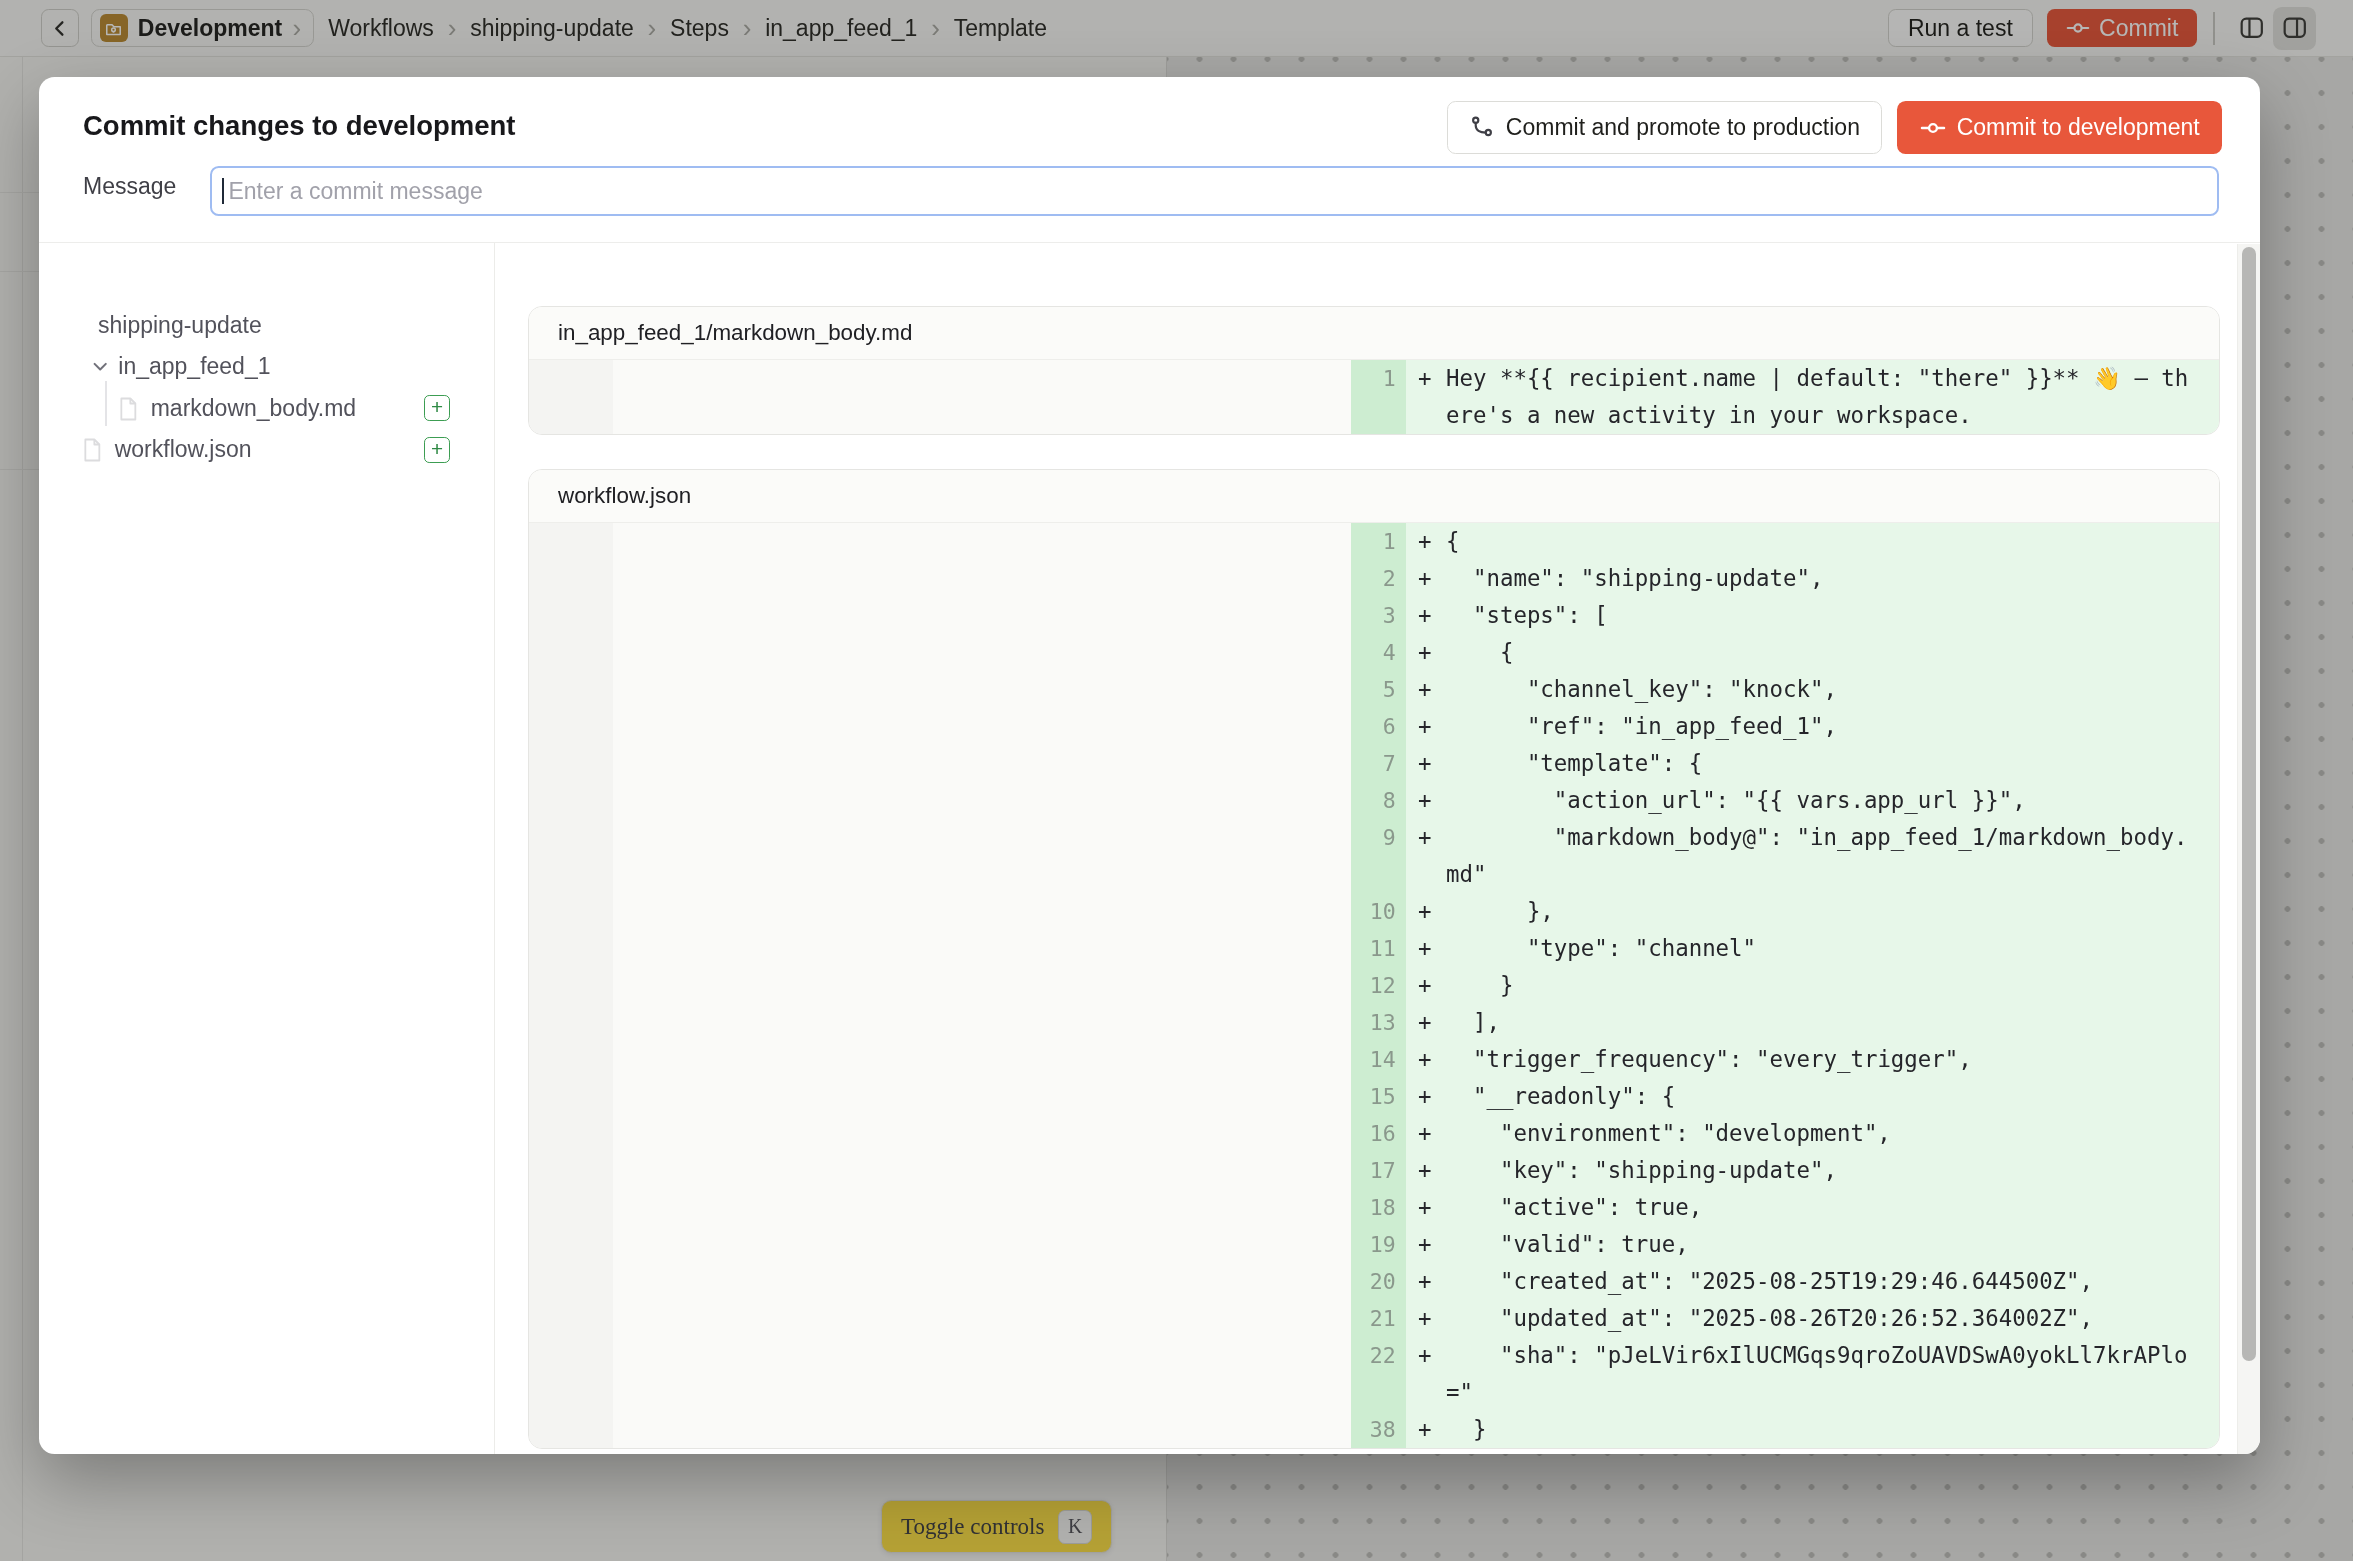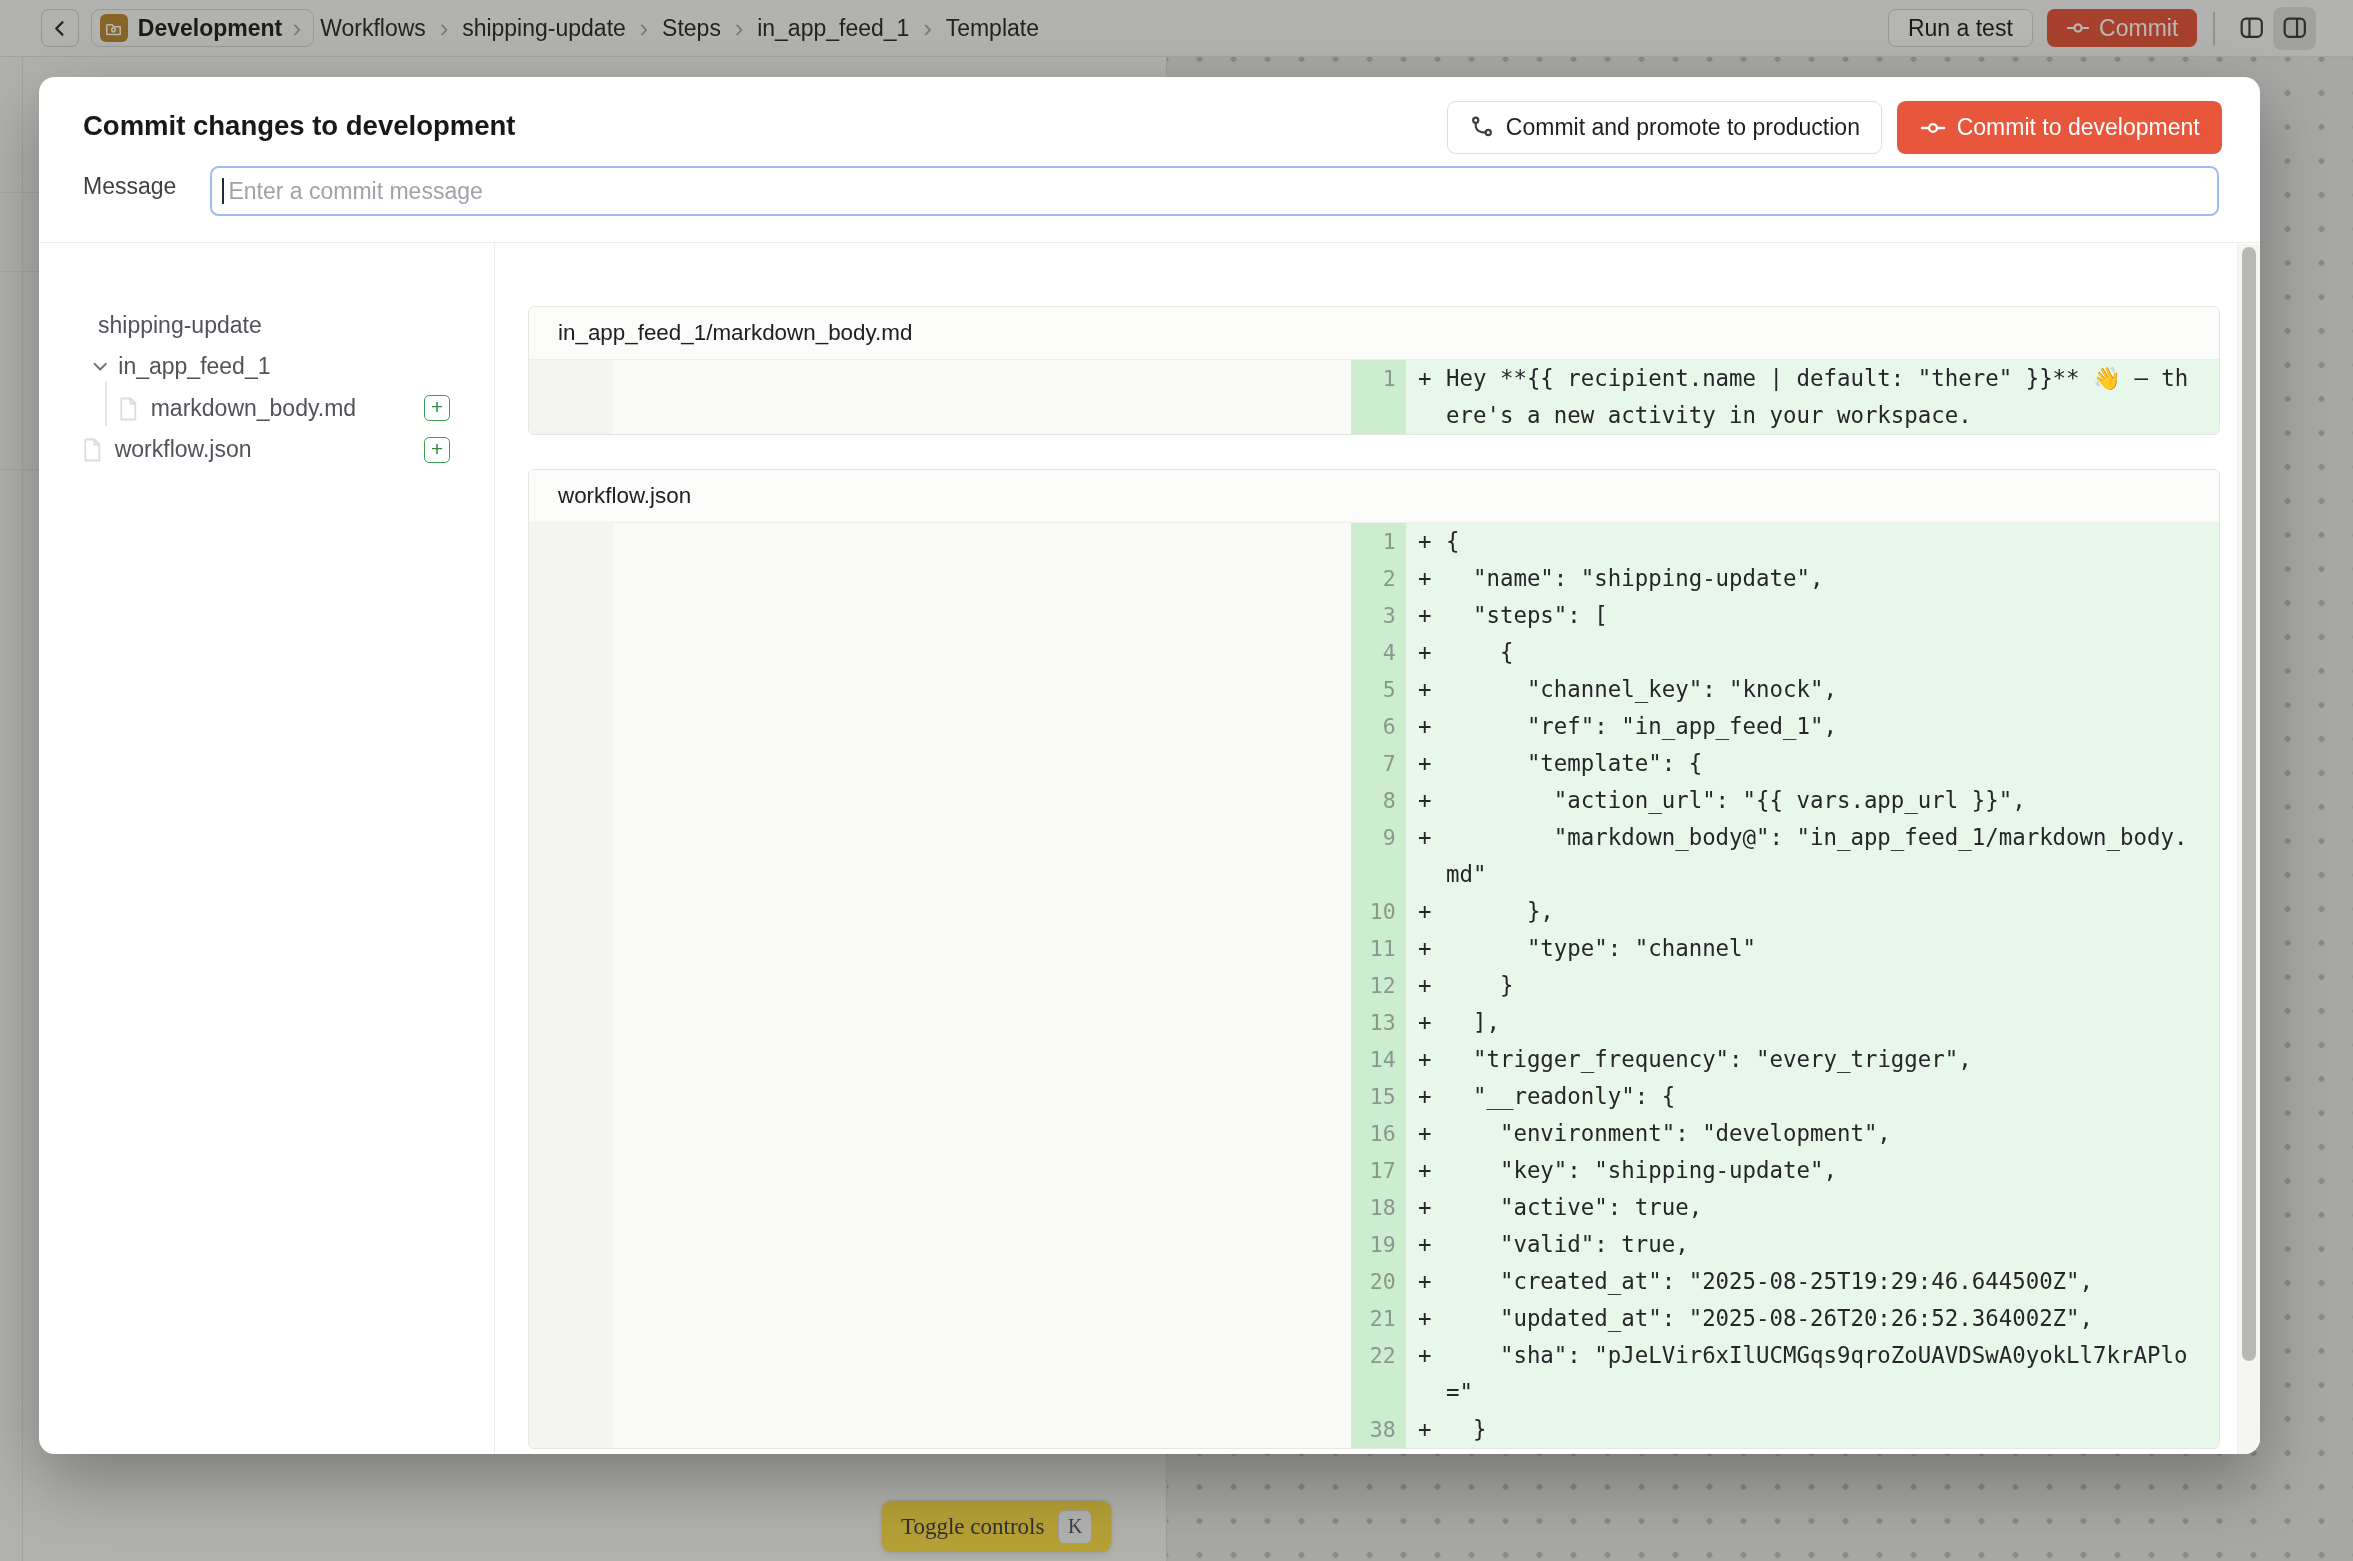--- a/index.html
+++ b/index.html
@@ -13,21 +13,21 @@
     background:#F8F8F6; border-bottom:1.3px solid #E2E2DF;
     display:flex; align-items:center; padding:0 38px 0 41px; }
   .icon-btn { width:38px; height:38px; border:1.3px solid #CFCFCB; border-radius:7.7px;
     display:flex; align-items:center; justify-content:center; background:transparent; }
   .env-chip { margin-left:12px; height:38px; border:1.3px solid #D4D4D0; border-radius:8.6px;
     display:flex; align-items:center; gap:10.3px; padding:0 12px 0 8px; }
   .env-icon { width:27.5px; height:27.5px; border-radius:6px; background:#BA8A33;
     display:flex; align-items:center; justify-content:center; }
   .env-label { font-size:23px; font-weight:700; color:#222220; }
   .crumb-sep { font-size:26px; color:#A9A9A4; font-weight:400; }
-  .crumbs { display:flex; align-items:center; gap:13.8px; margin-left:6px; }
+  .crumbs { display:flex; align-items:center; gap:13.8px; margin-left:14px; }
   .crumb { font-size:23px; font-weight:500; color:#2B2B28; }
   .tb-spacer { flex:1; }
   .btn { height:38px; border-radius:7.7px; display:flex; align-items:center; justify-content:center;
     font-size:23px; font-weight:500; }
   .btn-outline { background:#FDFDFC; border:1.3px solid #D3D3CF; color:#1F1F1C; padding:0 19px; }
   .btn-commit-top { background:#E8573B; color:#FFFFFF; padding:0 19px; gap:9.5px; margin-left:13.8px; border:none; }
   .tb-divider { width:1.7px; height:33px; background:#C9C9C5; margin:0 15.5px; }
   .panel-btn { width:43px; height:43px; border-radius:8.6px; display:flex; align-items:center; justify-content:center; }
   .panel-btn.active { background:#E0E0DD; }
 
@@ -78,21 +78,21 @@
   .row-folder { left:50px;  top:103px; gap:6.9px; }
   .row-file1  { left:79px;  top:145px; gap:12px; }
   .row-file2  { left:43px;  top:186px; gap:12px; }
   .guide-line { position:absolute; left:66px; top:138px; width:1.7px; height:45px; background:#E4E4E7; }
   .plus-btn { position:absolute; left:385px; width:26px; height:26px; border:1.7px solid #3C9D52;
     border-radius:5.2px; background:transparent; display:flex; align-items:center; justify-content:center; }
   .plus-btn.p1 { top:152px; } .plus-btn.p2 { top:194px; }
   .plus-glyph { color:#2F8A45; font-size:20.7px; line-height:20.7px; font-weight:400; margin-top:-1.7px; }
 
   .diff-col { flex:1; height:100%; overflow:hidden; padding:63px 0 0 33px; position:relative; }
-  .diff-card { width:1692px; border:1.3px solid #E5E5E2; border-radius:6px; overflow:hidden; background:#FFFFFF; }
+  .diff-card { width:1692px; border:1.3px solid #E5E5E2; border-radius:14px; overflow:hidden; background:#FFFFFF; }
   .diff-card + .diff-card { margin-top:34px; }
   .diff-head { height:53px; background:#FBFBF9; border-bottom:1.3px solid #EEEEEB;
     display:flex; align-items:center; padding-left:29px; font-size:22.4px; font-weight:500; color:#202024; }
   .diff-body { width:100%; }
   .diff-row { display:flex; align-items:stretch; }
   .mono { font-family:"DejaVu Sans Mono", monospace; }
   .col-old-num { width:84px;  flex:none; background:#F4F4F2; }
   .col-old     { width:738px; flex:none; background:#FAFAF8; }
   .col-new-num { width:55px;  flex:none; background:#CDEDD1; text-align:right; padding-right:10.3px;
     font-size:21.5px; line-height:37px; color:#8A988C; }

